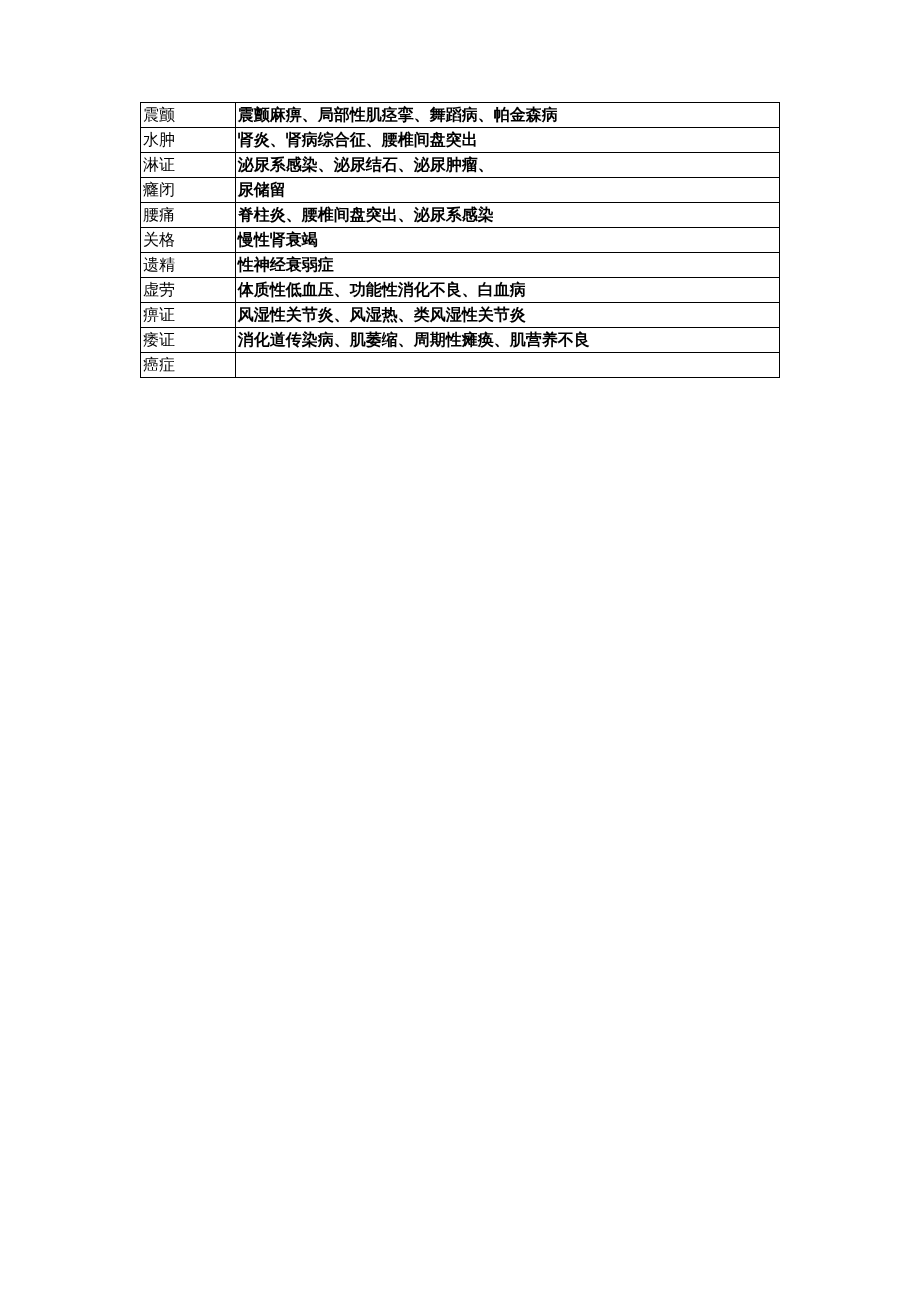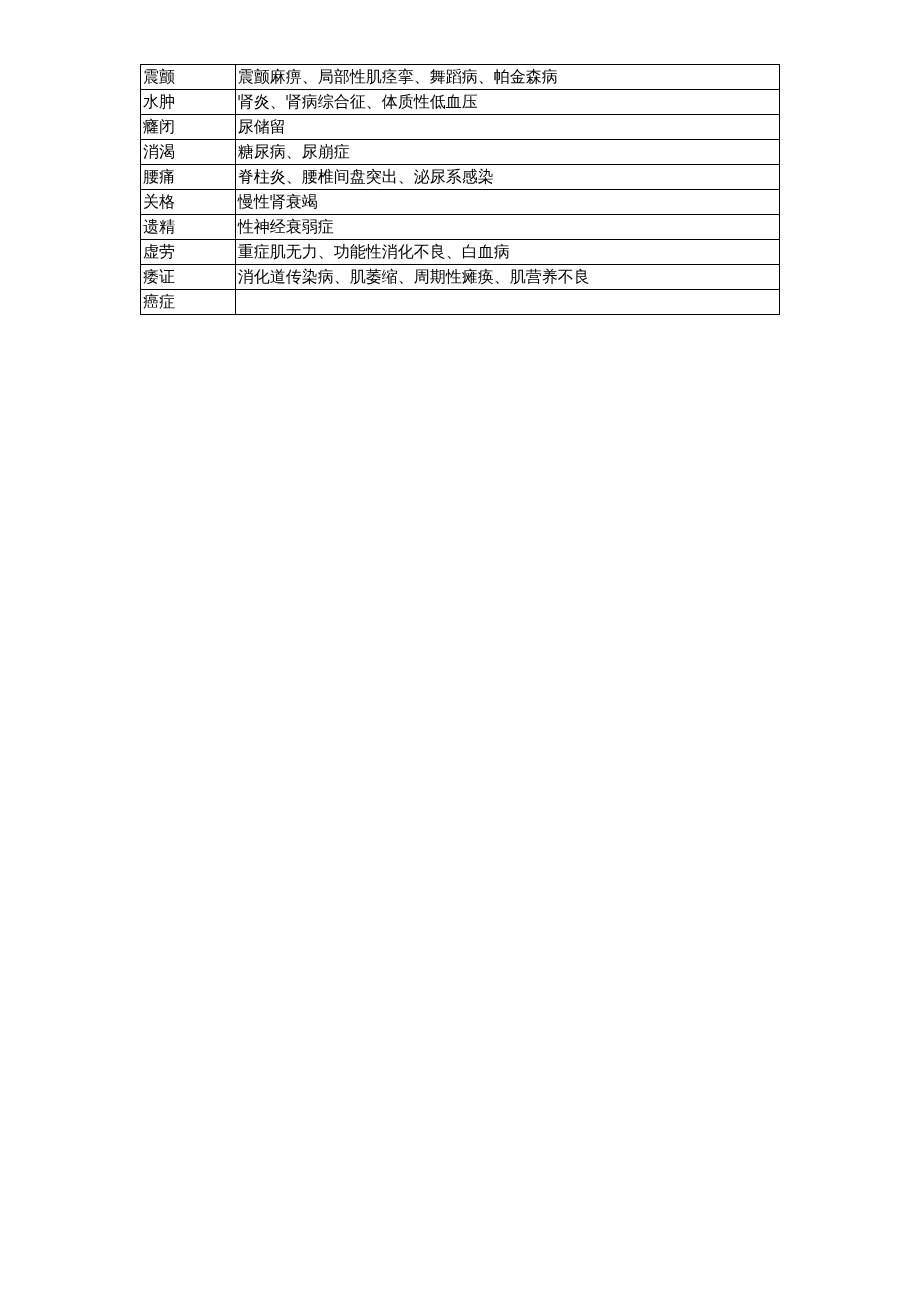--- a/index.html
+++ b/index.html
@@ -10,21 +10,21 @@
     body {
       background: #ffffff;
       font-family: "SimSun", "宋体", serif;
       font-size: 16px;
       color: #000000;
       width: 920px;
       height: 1301px;
       position: relative;
     }
     .page {
-      padding-top: 64px;
+      padding-top: 102px;
       padding-left: 140px;
       padding-right: 140px;
       border-radius: 13px;
     }
     table {
       border-collapse: collapse;
       width: 640px;
     }
     td {
       border: 1px solid #000000;
@@ -32,59 +32,64 @@
       vertical-align: middle;
       height: 24px;
       line-height: 20px;
       font-size: 16px;
     }
     td.col1 {
       width: 95px;
     }
     td.col2 {
       width: 545px;
+      font-weight: bold;
     }
   </style>
 </head>
 <body>
 
 <div class="page">
   <table>
     <tbody>
       <tr>
         <td class="col1">震颤</td>
         <td class="col2">震颤麻痹、局部性肌痉挛、舞蹈病、帕金森病</td>
       </tr>
       <tr>
         <td class="col1">水肿</td>
-        <td class="col2">肾炎、肾病综合征、体质性低血压</td>
+        <td class="col2">肾炎、肾病综合征、腰椎间盘突出</td>
+      </tr>
+      <tr>
+        <td class="col1">淋证</td>
+        <td class="col2">泌尿系感染、泌尿结石、泌尿肿瘤、</td>
       </tr>
       <tr>
         <td class="col1">癃闭</td>
         <td class="col2">尿储留</td>
-      </tr>
-      <tr>
-        <td class="col1">消渴</td>
-        <td class="col2">糖尿病、尿崩症</td>
       </tr>
       <tr>
         <td class="col1">腰痛</td>
         <td class="col2">脊柱炎、腰椎间盘突出、泌尿系感染</td>
       </tr>
       <tr>
         <td class="col1">关格</td>
         <td class="col2">慢性肾衰竭</td>
       </tr>
       <tr>
         <td class="col1">遗精</td>
         <td class="col2">性神经衰弱症</td>
       </tr>
       <tr>
         <td class="col1">虚劳</td>
-        <td class="col2">重症肌无力、功能性消化不良、白血病</td>
+        <td class="col2">体质性低血压、功能性消化不良、白血病</td>
+      </tr>
+      <tr>
+        <td class="col1">痹证</td>
+        <td class="col2">风湿性关节炎、风湿热、类风湿性关节炎</td>
       </tr>
       <tr>
         <td class="col1">痿证</td>
         <td class="col2">消化道传染病、肌萎缩、周期性瘫痪、肌营养不良</td>
       </tr>
       <tr>
         <td class="col1">癌症</td>
         <td class="col2"></td>
       </tr>
     </tbody>

